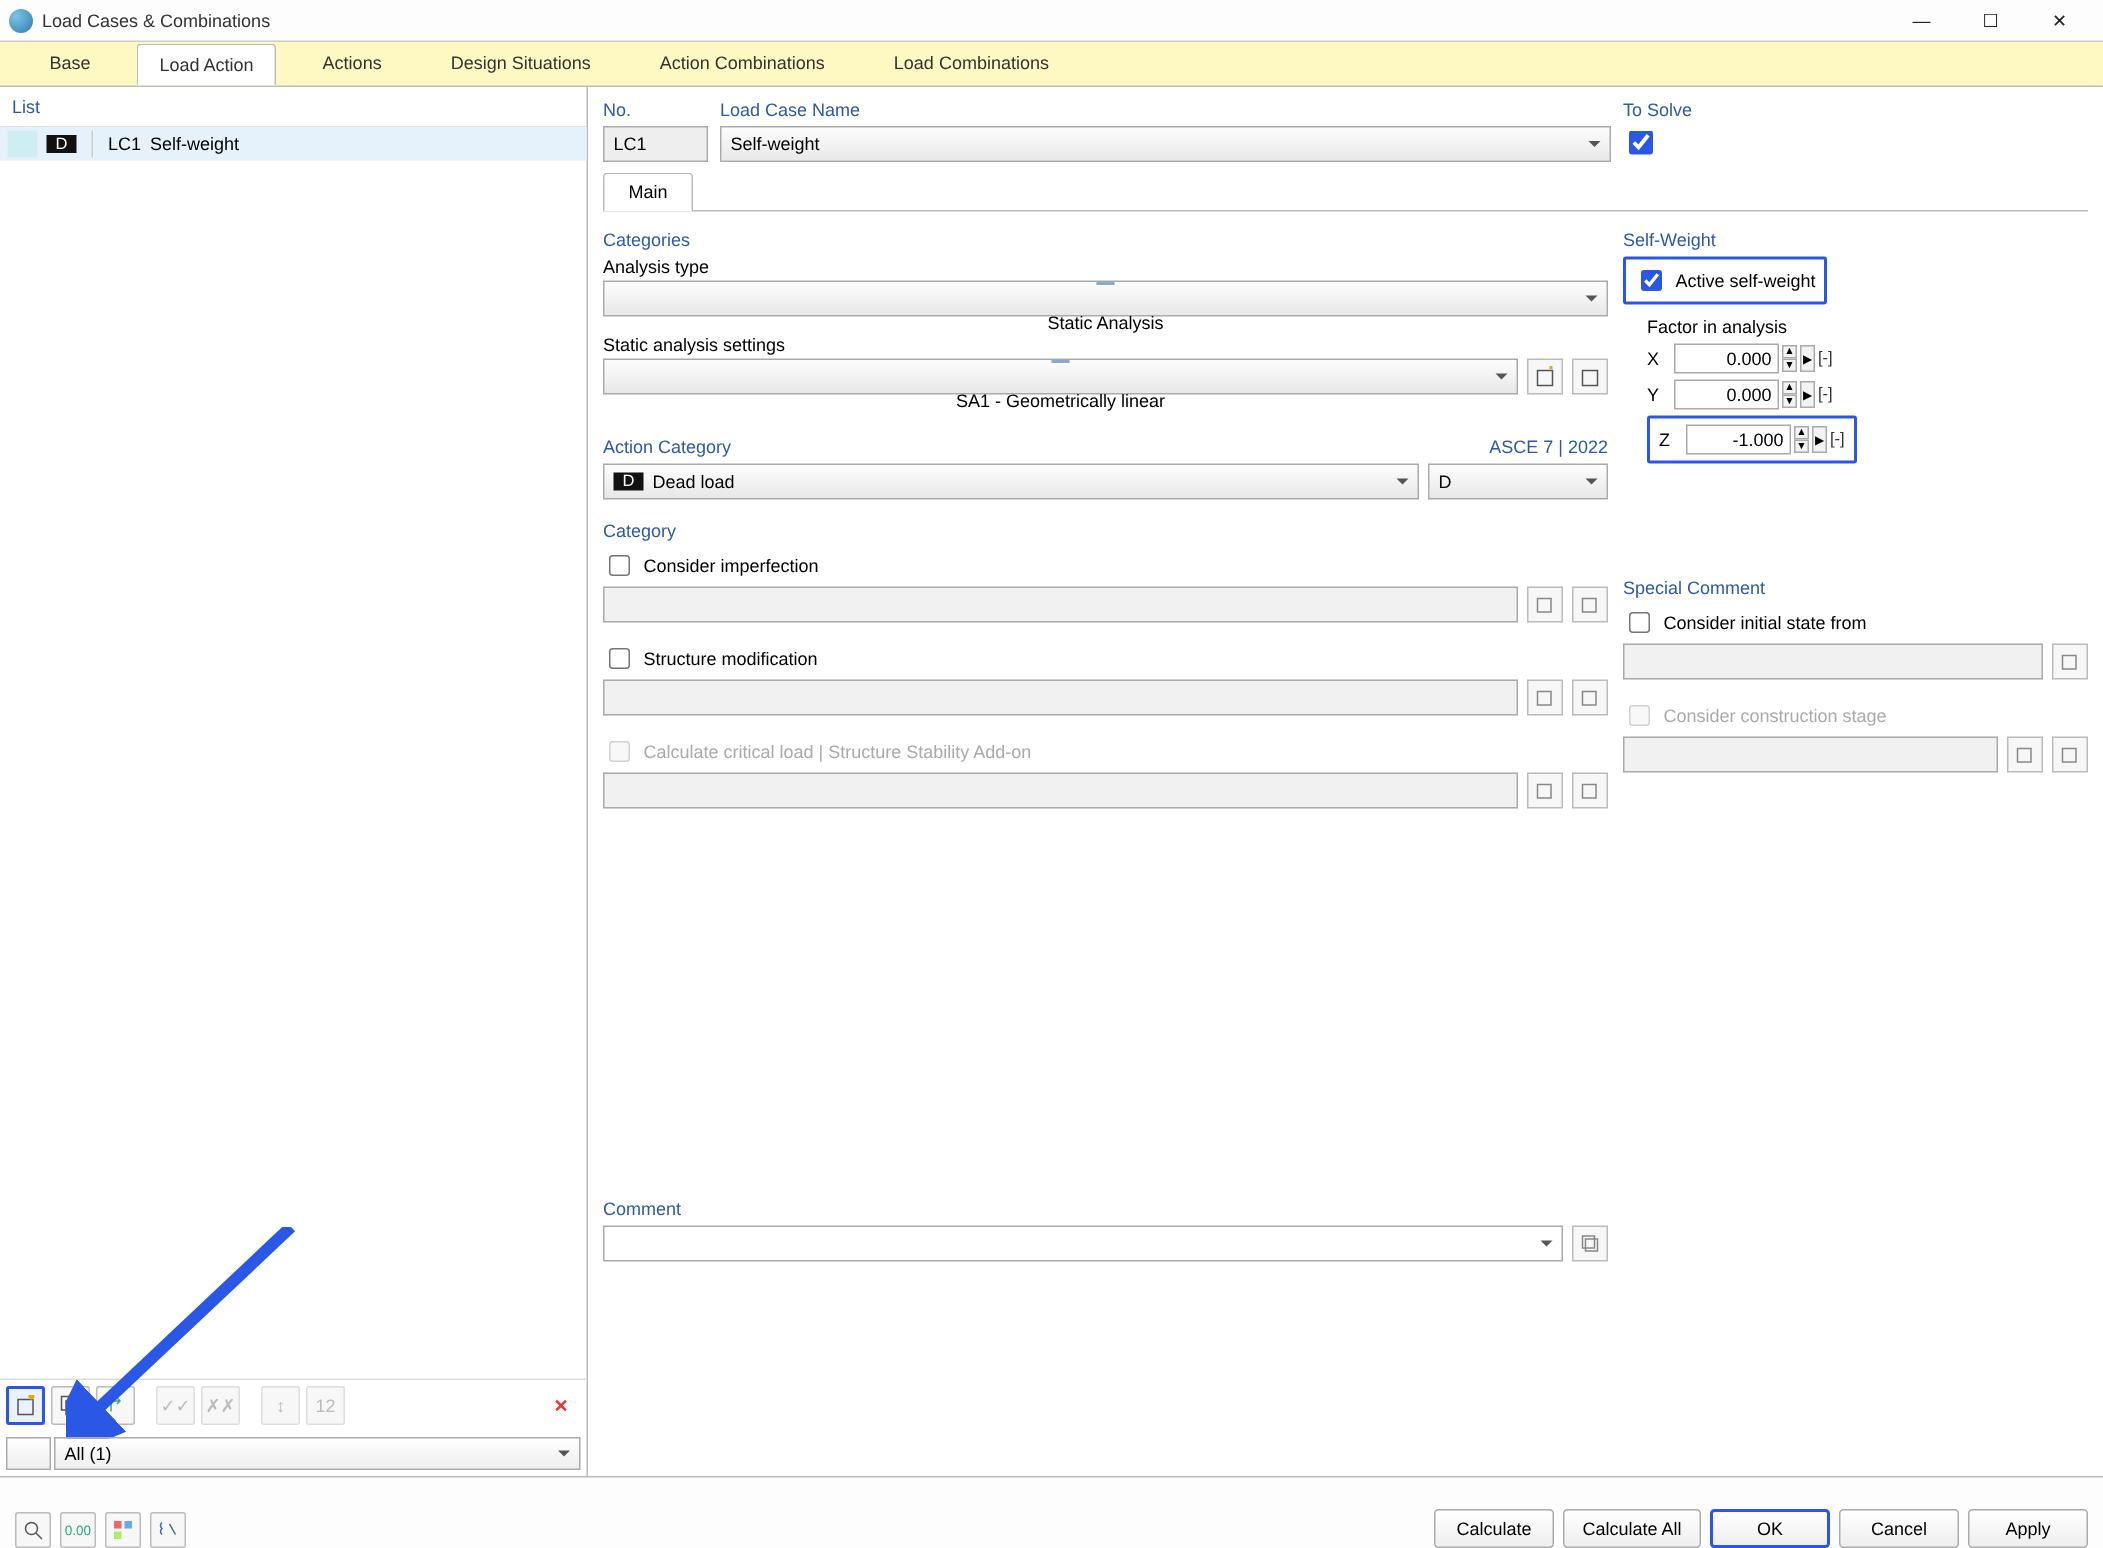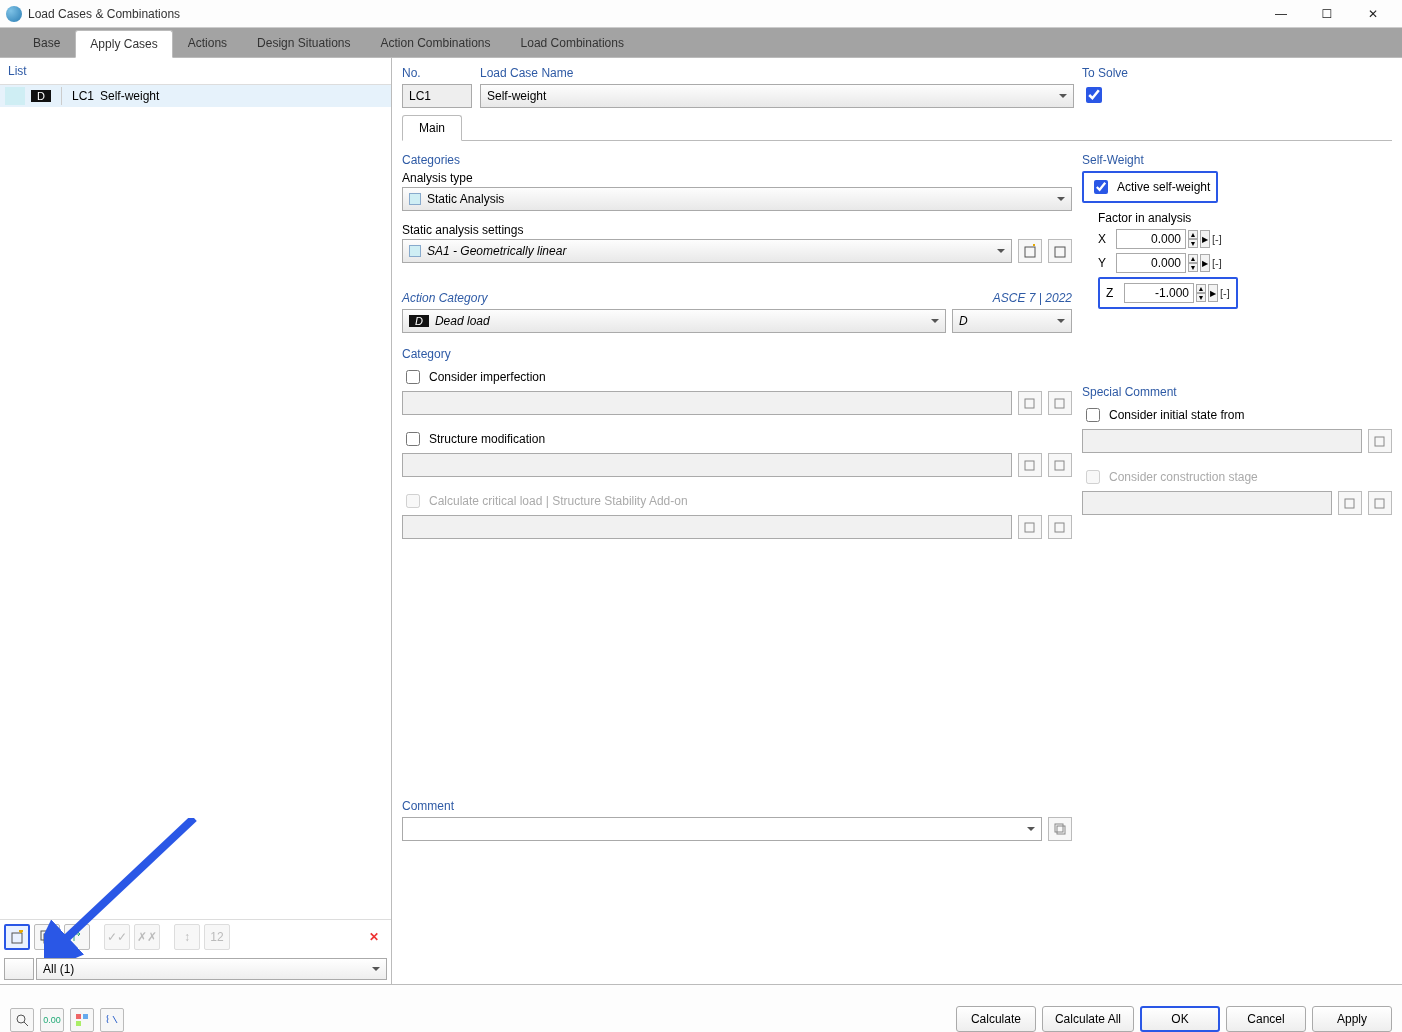--- a/index.html
+++ b/index.html
@@ -2,21 +2,21 @@
 <html><head>
 <meta charset="utf-8">
 <style>
   * { box-sizing: border-box; font-family: "Segoe UI", Tahoma, sans-serif; font-size: 12px; }
   body { margin: 0; background: #fff; width: 1402px; height: 1032px; overflow: hidden; }
   .titlebar { height: 28px; display: flex; align-items: center; padding: 0 6px; border-bottom: 1px solid #ccc; background: #fdfdfd; }
   .titlebar .app-icon { width: 16px; height: 16px; border-radius: 50%; background: radial-gradient(circle at 30% 30%, #7ec2e6, #2a7db4); margin-right: 6px; }
   .titlebar .title { flex: 1; color: #333; }
   .win-btns { display: flex; }
   .win-btn { width: 46px; height: 28px; display: flex; align-items: center; justify-content: center; color: #222; }
-  .tabs { height: 30px; border-bottom: 1px solid #bbb; display: flex; align-items: center; padding-left: 18px; gap: 0; background: #a3a3a3; }
+  .tabs { height: 30px; border-bottom: 1px solid #bbb; display: flex; align-items: flex-start; padding-left: 18px; gap: 16px; background: #fef9c3; }
   .tab { padding: 6px 14px; color: #333; border: 1px solid transparent; }
   .tab.active { background: #fff; border: 1px solid #bbb; border-bottom: 1px solid #fff; border-top-left-radius: 3px; border-top-right-radius: 3px; position: relative; top: 1px; }
   .content { display: flex; height: calc(100% - 28px - 30px - 48px); }
   .sidebar { width: 392px; border-right: 1px solid #bbb; display: flex; flex-direction: column; position: relative; }
   .list-head { color: #2e5aa5; padding: 6px 8px; border-bottom: 1px solid #ddd; }
   .list-row { display: flex; align-items: center; height: 22px; padding-left: 4px; background: #e6f2fb; border: 1px solid #e6f2fb; }
   .tag-d { background: #111; color: #fff; padding: 0 6px; font-size: 11px; }
   .spacer { flex: 1; }
   .sidebar-toolbar { display: flex; gap: 4px; padding: 4px; border-top: 1px solid #ddd; align-items: center; }
   .icon-btn { width: 26px; height: 26px; border: 1px solid #bbb; background: #f7f7f7; display: inline-flex; align-items: center; justify-content: center; border-radius: 2px; }
@@ -32,23 +32,23 @@
   .field-label { color: #2e5aa5; margin-bottom: 4px; }
   .input { height: 24px; border: 1px solid #aaa; background: #eee; padding: 0 6px; display: flex; align-items: center; }
   .select { height: 24px; border: 1px solid #aaa; background: linear-gradient(#fdfdfd,#e8e8e8); padding: 0 6px; display: flex; align-items: center; position: relative; }
   .select::after { content: ""; position: absolute; right: 6px; top: 50%; margin-top: -2px; border: 4px solid transparent; border-top-color: #555; }
   .panel-row { display: flex; gap: 10px; margin-top: 6px; }
   .col-left { flex: 1; }
   .col-right { width: 310px; }
   .section-title { color: #2e5aa5; margin: 6px 0 4px; }
   .subtab { display: inline-block; border: 1px solid #bbb; border-bottom: 1px solid #fff; padding: 5px 16px; background: #fff; border-top-left-radius: 3px; border-top-right-radius: 3px; position: relative; top: 1px; }
   .sub-border { border-top: 1px solid #bbb; margin-bottom: 6px; }
-  .cat-select { display: flex; align-items: center; gap: 6px; }
+  .cat-select { display: flex; align-items: center; gap: 18px; flex-direction: column; }
   .sw { width: 12px; height: 12px; background: #cfeef4; border: 1px solid #8ac; }
-  .flex-row { display: flex; gap: 6px; align-items: center; font-style: italic; }
+  .flex-row { display: flex; gap: 6px; align-items: center; }
   .side-btn { width: 24px; height: 24px; border: 1px solid #bbb; background: #f7f7f7; display: inline-flex; align-items: center; justify-content: center; }
   .spec-code { color: #2e5aa5; }
   .chk { display: flex; align-items: center; gap: 6px; }
   .chk input { width: 14px; height: 14px; }
   .chk.disabled { color: #aaa; }
   .hl-box { border: 2px solid #2a57e6; padding: 4px 6px; border-radius: 2px; }
   .num-in { display: flex; align-items: center; gap: 2px; }
   .num-field { width: 70px; height: 20px; border: 1px solid #aaa; text-align: right; padding: 0 4px; }
   .spin { display: flex; flex-direction: column; }
   .spin span { width: 10px; height: 9px; border: 1px solid #aaa; font-size: 7px; display: flex; align-items: center; justify-content: center; background: #f3f3f3; }
@@ -76,21 +76,21 @@
   <div class="title">Load Cases &amp; Combinations</div>
   <div class="win-btns">
     <div class="win-btn">—</div>
     <div class="win-btn">☐</div>
     <div class="win-btn">✕</div>
   </div>
 </div>
 
 <div class="tabs">
   <div class="tab">Base</div>
-  <div class="tab active">Apply Cases</div>
+  <div class="tab active">Load Action</div>
   <div class="tab">Actions</div>
   <div class="tab">Design Situations</div>
   <div class="tab">Action Combinations</div>
   <div class="tab">Load Combinations</div>
 </div>
 
 <div class="content">
 
   <div class="sidebar">
     <div class="list-head">List</div>

